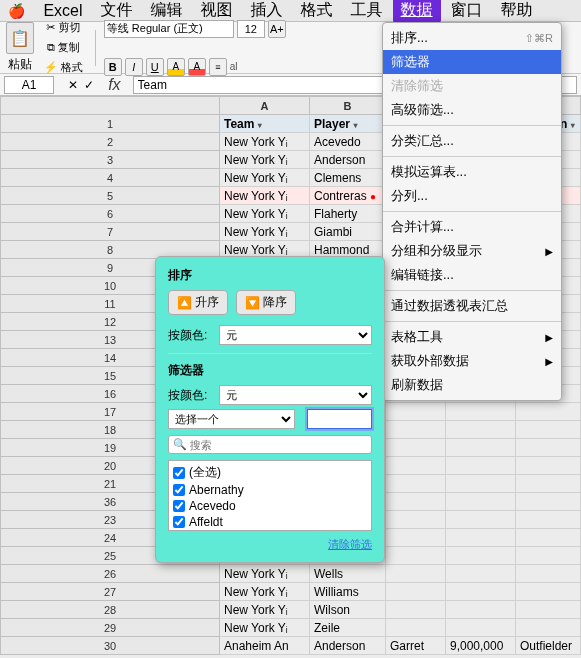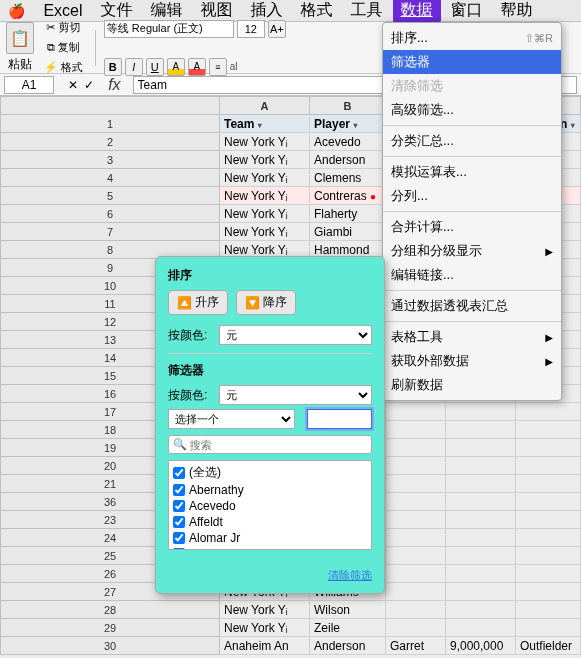--- a/index.html
+++ b/index.html
@@ -374,23 +374,23 @@
     .search-input-inner {
       border: none;
       outline: none;
       font-size: 11px;
       flex: 1;
       background: transparent;
     }
     .checklist {
       background: white;
       border: 1px solid #aaa;
-      height: 90px;
+      height: 71px;
       overflow-y: auto;
-      margin-bottom: 18px;
+      margin-bottom: 6px;
       padding: 2px 4px;
     }
     .check-item {
       display: flex;
       align-items: center;
       gap: 4px;
       padding: 1px 0;
       font-size: 12px;
     }
     .check-item input[type=checkbox] {

